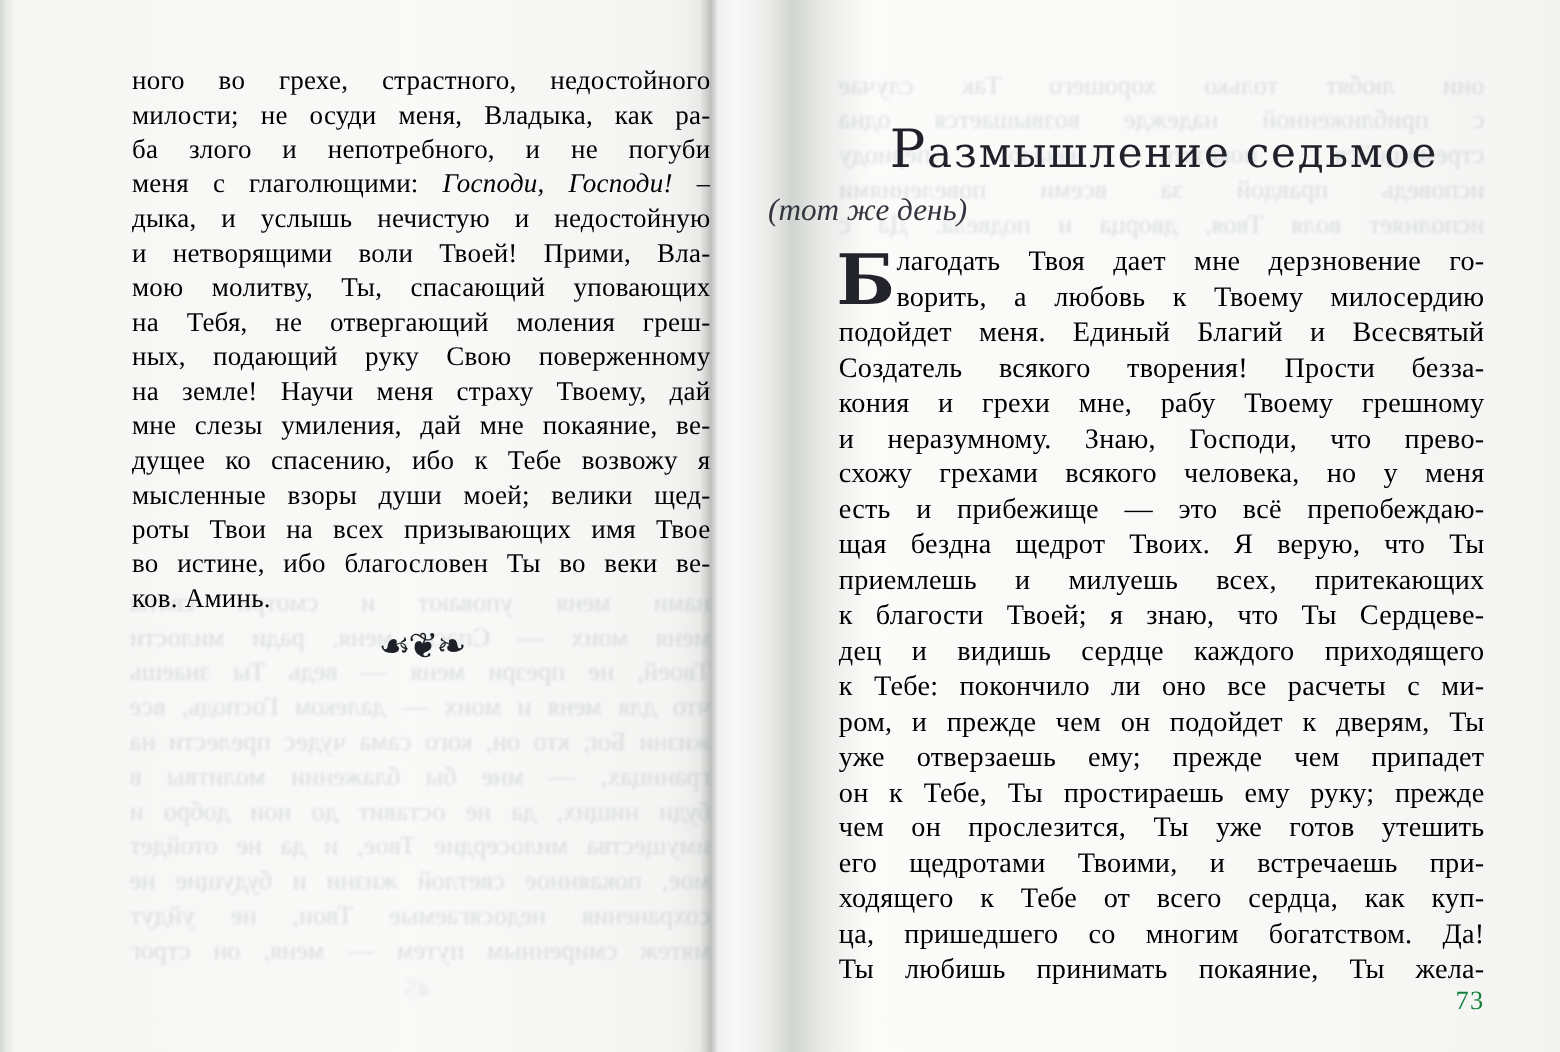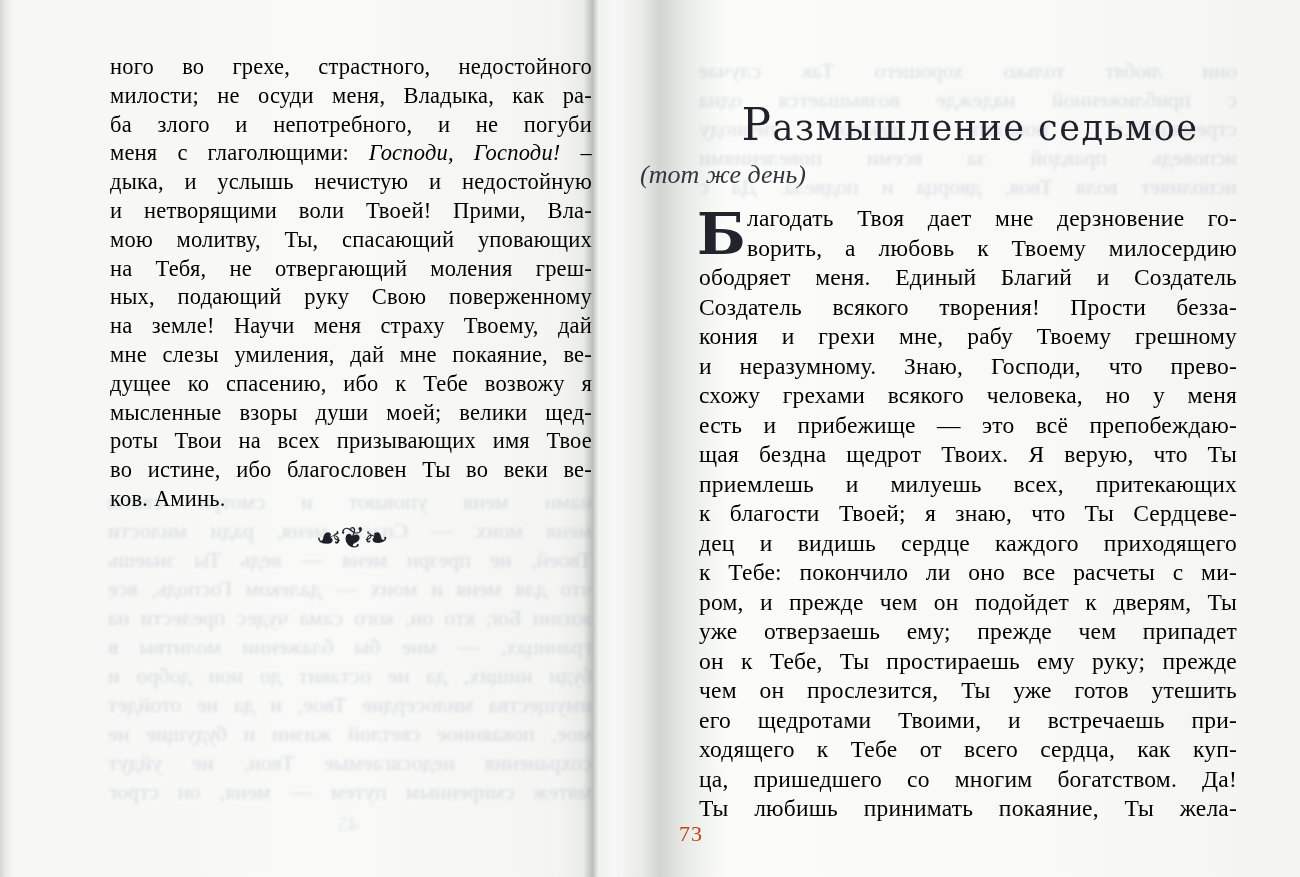--- a/index.html
+++ b/index.html
@@ -72,22 +72,22 @@
     position:absolute;left:640px;top:160px;width:660px;z-index:3;
     text-align:left;font-style:italic;font-size:26px;color:#34353e;
   }
 
   .ornament{
     position:absolute;left:110px;top:520px;width:482px;z-index:3;
     text-align:center;font-size:30px;color:#1d2127;letter-spacing:-2px;
   }
 
   .pagenum{
-    position:absolute;left:679px;top:821px;width:538px;z-index:3;
-    text-align:left;font-size:22px;color:#c2410c;letter-spacing:1px;
+    position:absolute;left:699px;top:821px;width:538px;z-index:3;
+    text-align:right;font-size:22px;color:#15803d;letter-spacing:1px;
   }
 
   
   .ghost{
     position:absolute;z-index:1;pointer-events:none;
     transform:scaleX(-1);filter:blur(1.4px);
     color:rgba(105,115,140,0.21);
   }
   .ghost .gline{
     height:29px;line-height:29px;font-size:22px;
@@ -154,21 +154,21 @@
 
   <div class="ornament">☙❦❧</div>
 
   <div class="heading">Размышление седьмое</div>
   <div class="subtitle">(тот же день)</div>
 
   <div class="rt">
     <div class="dropcap">Б</div>
     <div class="textline indented">лагодать Твоя дает мне дерзновение го-</div>
     <div class="textline indented">ворить, а любовь к Твоему милосердию</div>
-    <div class="textline">ободряет меня. Единый Благий и Создатель</div>
+    <div class="textline">подойдет меня. Единый Благий и Всесвятый</div>
     <div class="textline">Создатель всякого творения! Прости безза-</div>
     <div class="textline">кония и грехи мне, рабу Твоему грешному</div>
     <div class="textline">и неразумному. Знаю, Господи, что прево-</div>
     <div class="textline">схожу грехами всякого человека, но у меня</div>
     <div class="textline">есть и прибежище — это всё препобеждаю-</div>
     <div class="textline">щая бездна щедрот Твоих. Я верую, что Ты</div>
     <div class="textline">приемлешь и милуешь всех, притекающих</div>
     <div class="textline">к благости Твоей; я знаю, что Ты Сердцеве-</div>
     <div class="textline">дец и видишь сердце каждого приходящего</div>
     <div class="textline">к Тебе: покончило ли оно все расчеты с ми-</div>

